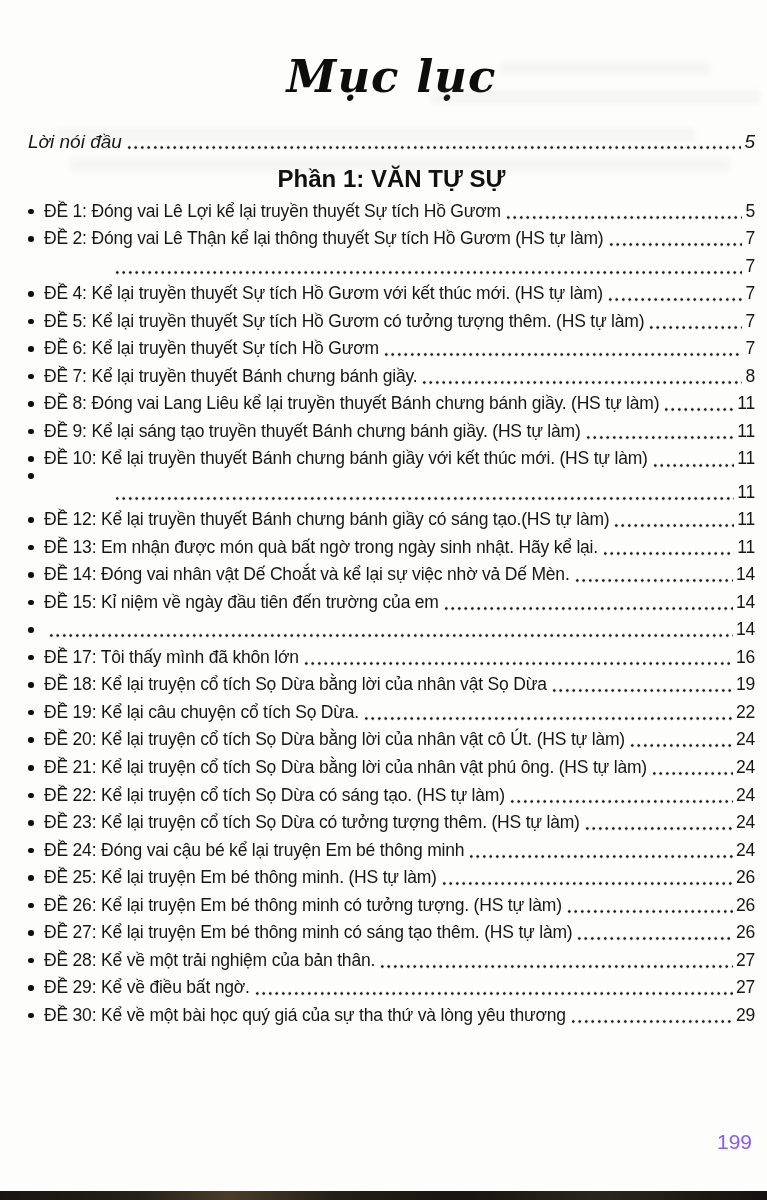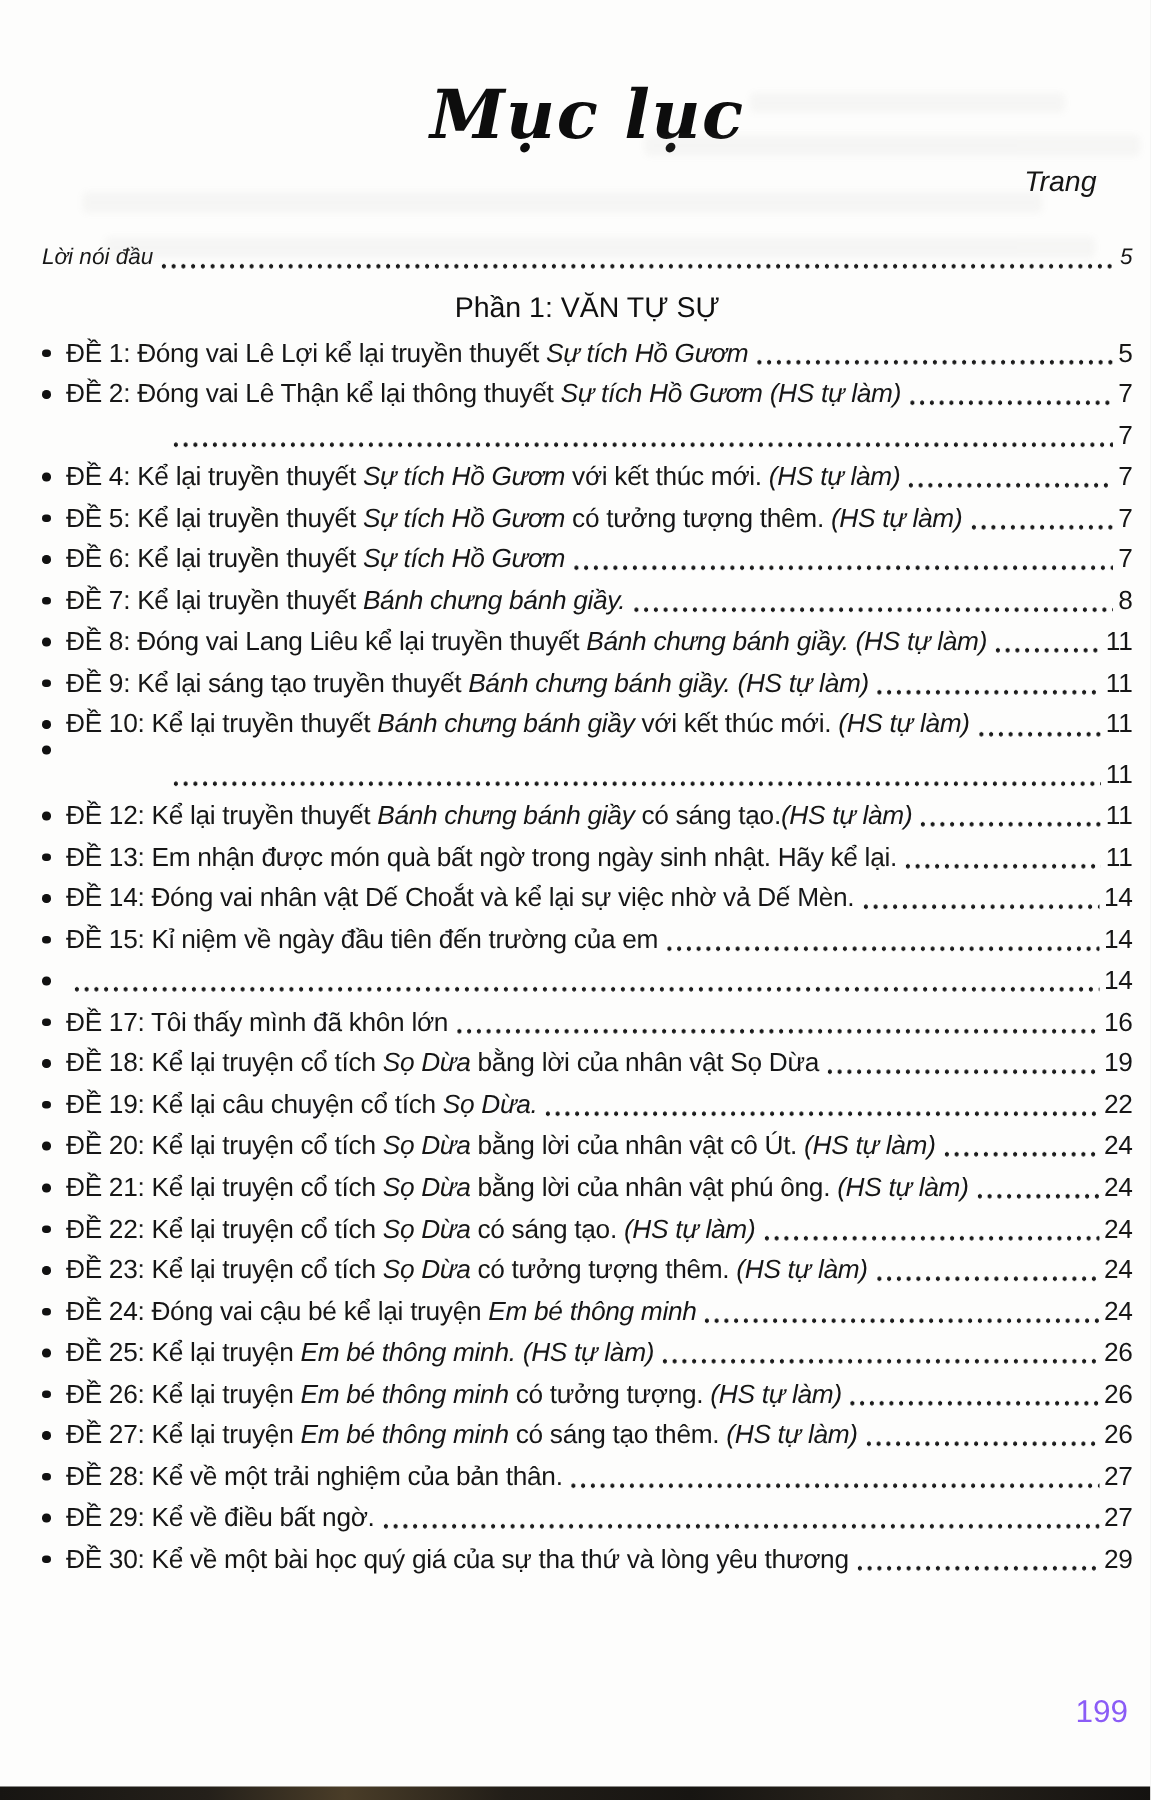--- a/index.html
+++ b/index.html
@@ -41,45 +41,45 @@
   .row {
     display: flex;
     align-items: baseline;
     line-height: 27.55px;
     font-size: 17.5px;
     letter-spacing: -0.2px;
   }
   .intro-row {
     margin-top: 25px;
     font-style: italic;
-    font-size: 15px;
+    font-size: 19px;
     letter-spacing: 0;
   }
   .section-heading {
     margin-top: 9px;
     text-align: center;
-    font-weight: normal;
-    font-size: 19px;
+    font-weight: bold;
+    font-size: 24px;
     color: #101010;
   }
   .toc-list { margin-top: 5px; }
 
   .bullet-box {
     flex: 0 0 16px;
     align-self: center;
     display: flex;
     align-items: center;
   }
   .bullet {
     width: 5.5px; height: 5.5px;
     border-radius: 50%;
     background: #111;
   }
   .t-wrap { flex: 0 1 auto; white-space: nowrap; min-width: 0; }
-  .t-wrap .it { font-style: italic; }
+  .t-wrap .it { }
   .leader {
     flex: 1 1 12px;
     min-width: 8px;
     align-self: stretch;
     margin: 0 3px 0 4px;
     background-image: radial-gradient(circle, #1a1a1a 1.15px, rgba(0,0,0,0) 1.55px);
     background-size: 6.5px 6.5px;
     background-repeat: repeat-x;
     background-position: left bottom 5px;
   }
@@ -124,21 +124,20 @@
 
   <div class="ghost g1"></div>
   <div class="ghost g2"></div>
   <div class="ghost g3"></div>
   <div class="ghost g4"></div>
 
   <div class="content">
 
     <div class="doc-title">Mục lục</div>
 
-    <div class="trang-row">Trang</div>
 
     <div class="row intro-row">
       <span class="t-wrap">Lời nói đầu</span>
       <span class="leader"></span>
       <span class="pg">5</span>
     </div>
 
     <div class="section-heading">Phần 1: VĂN TỰ SỰ</div>
 
     <div class="toc-list">

